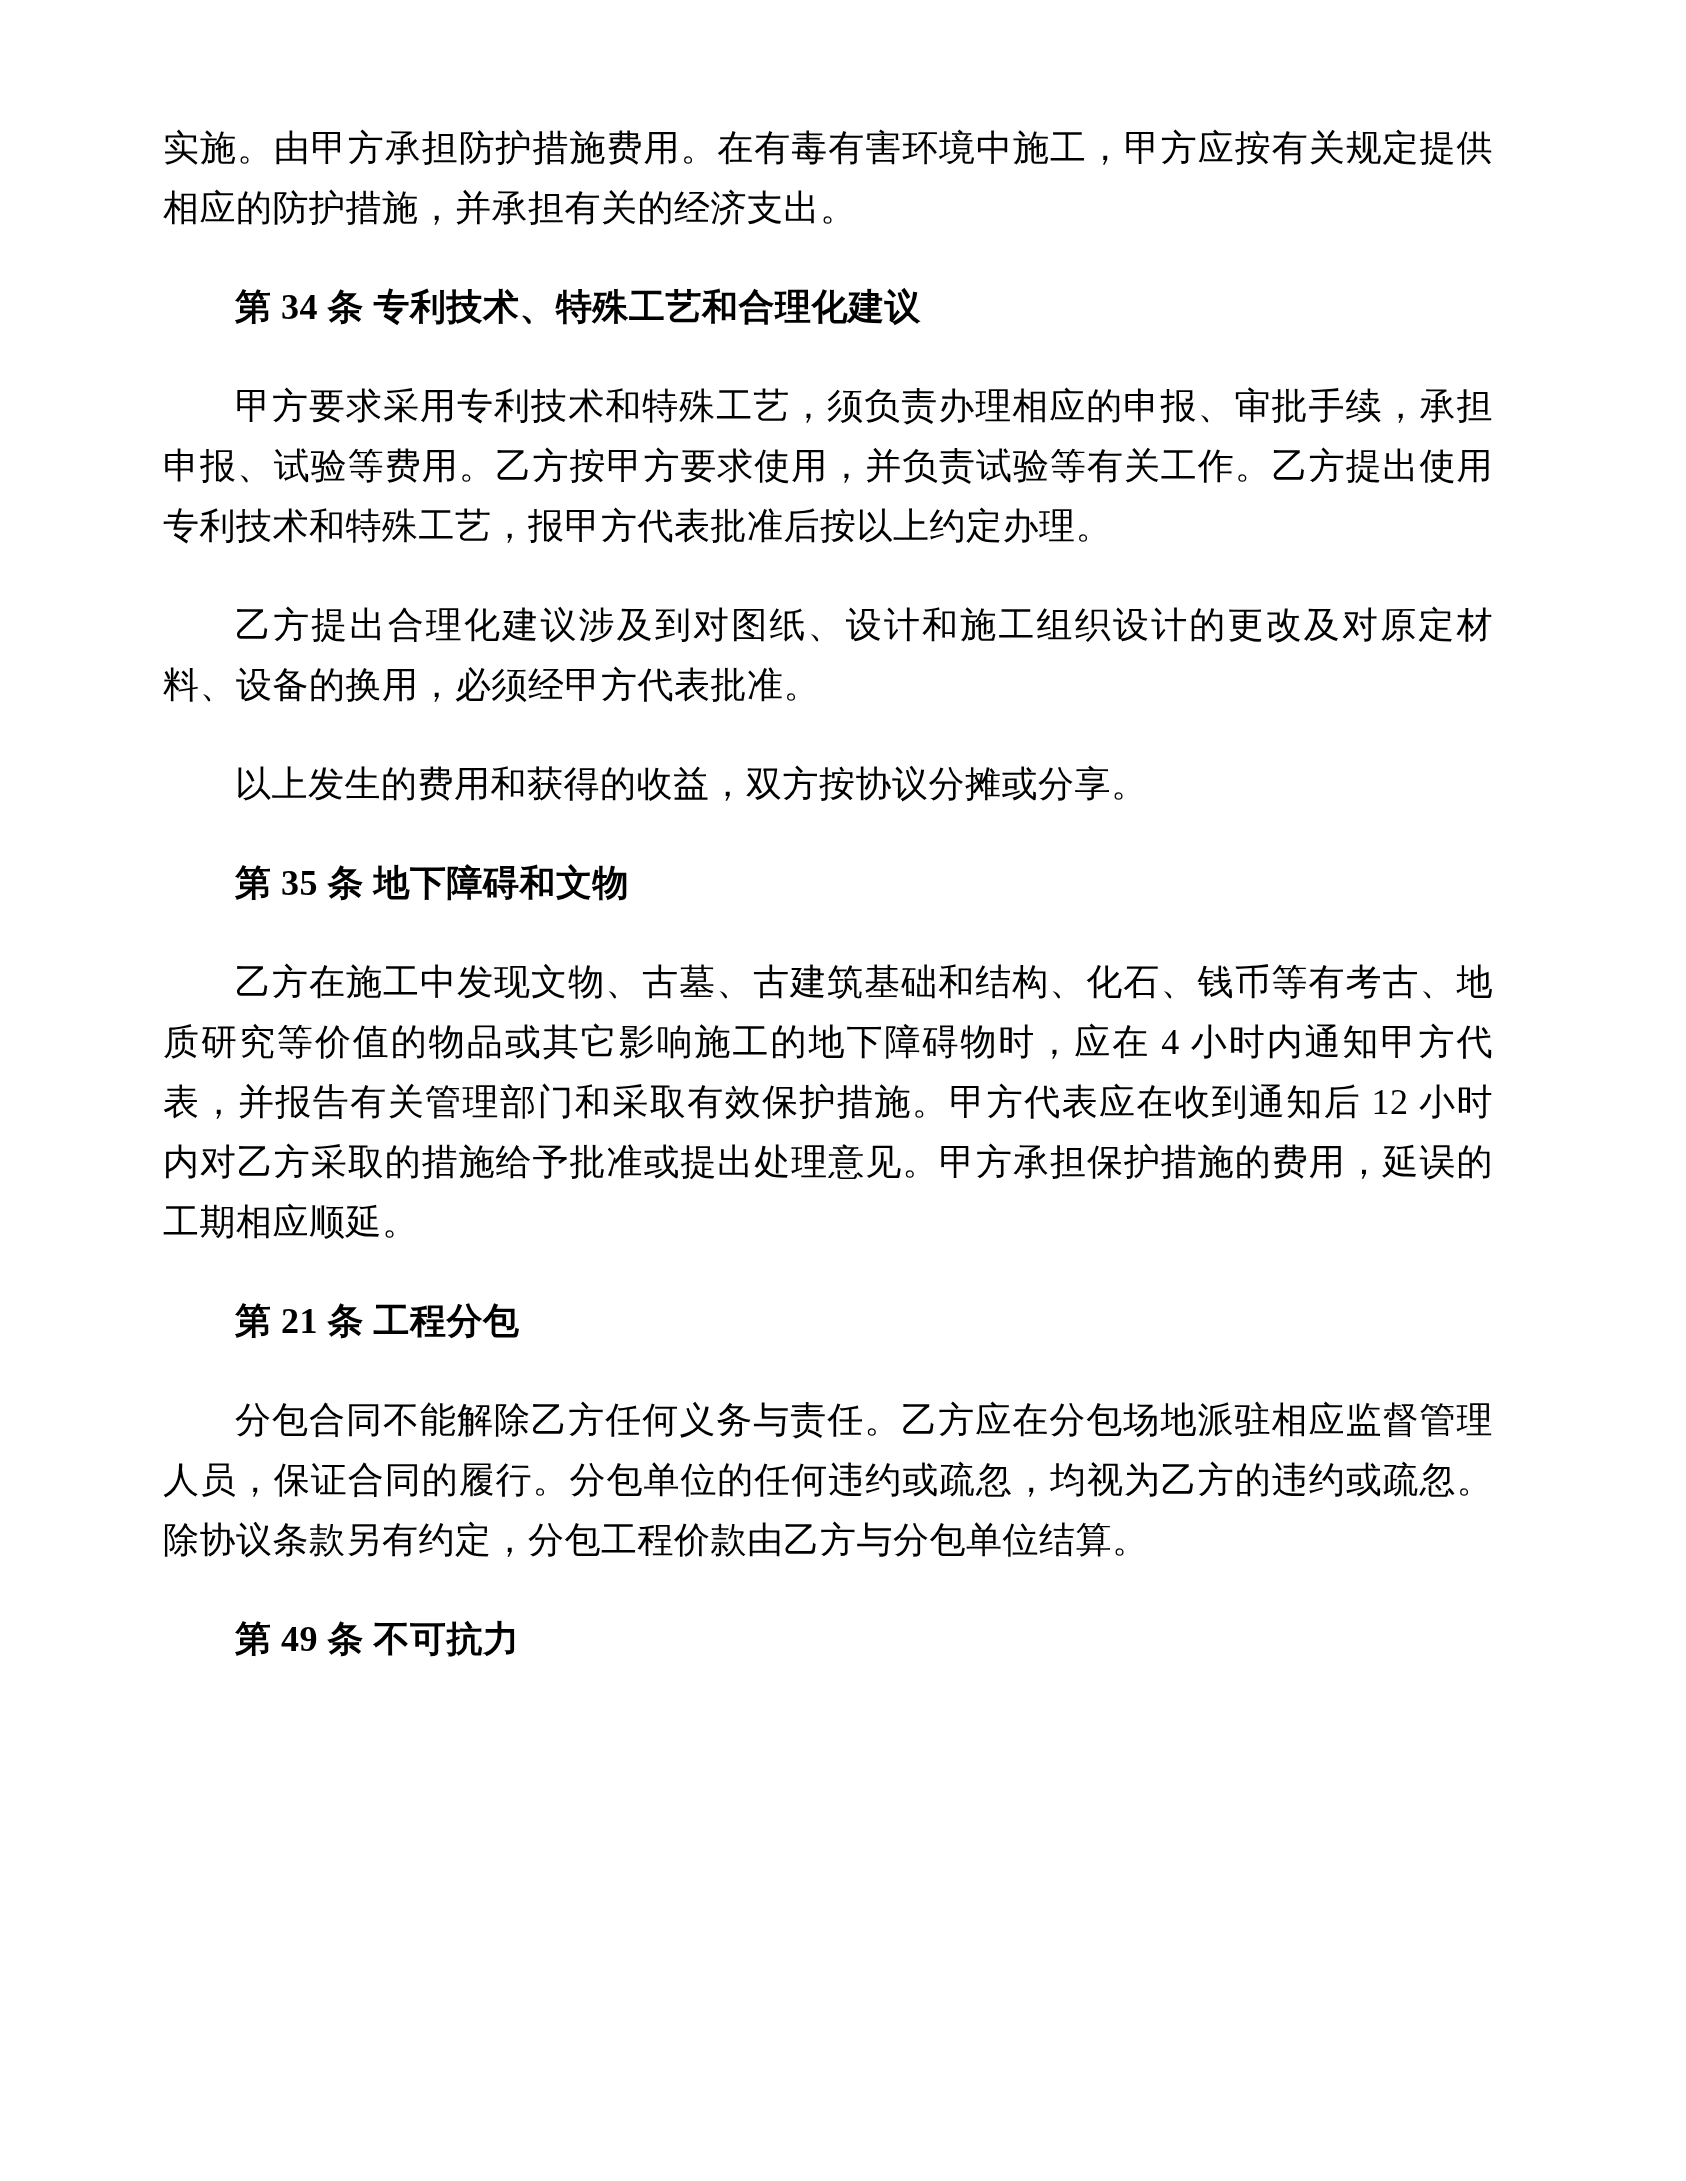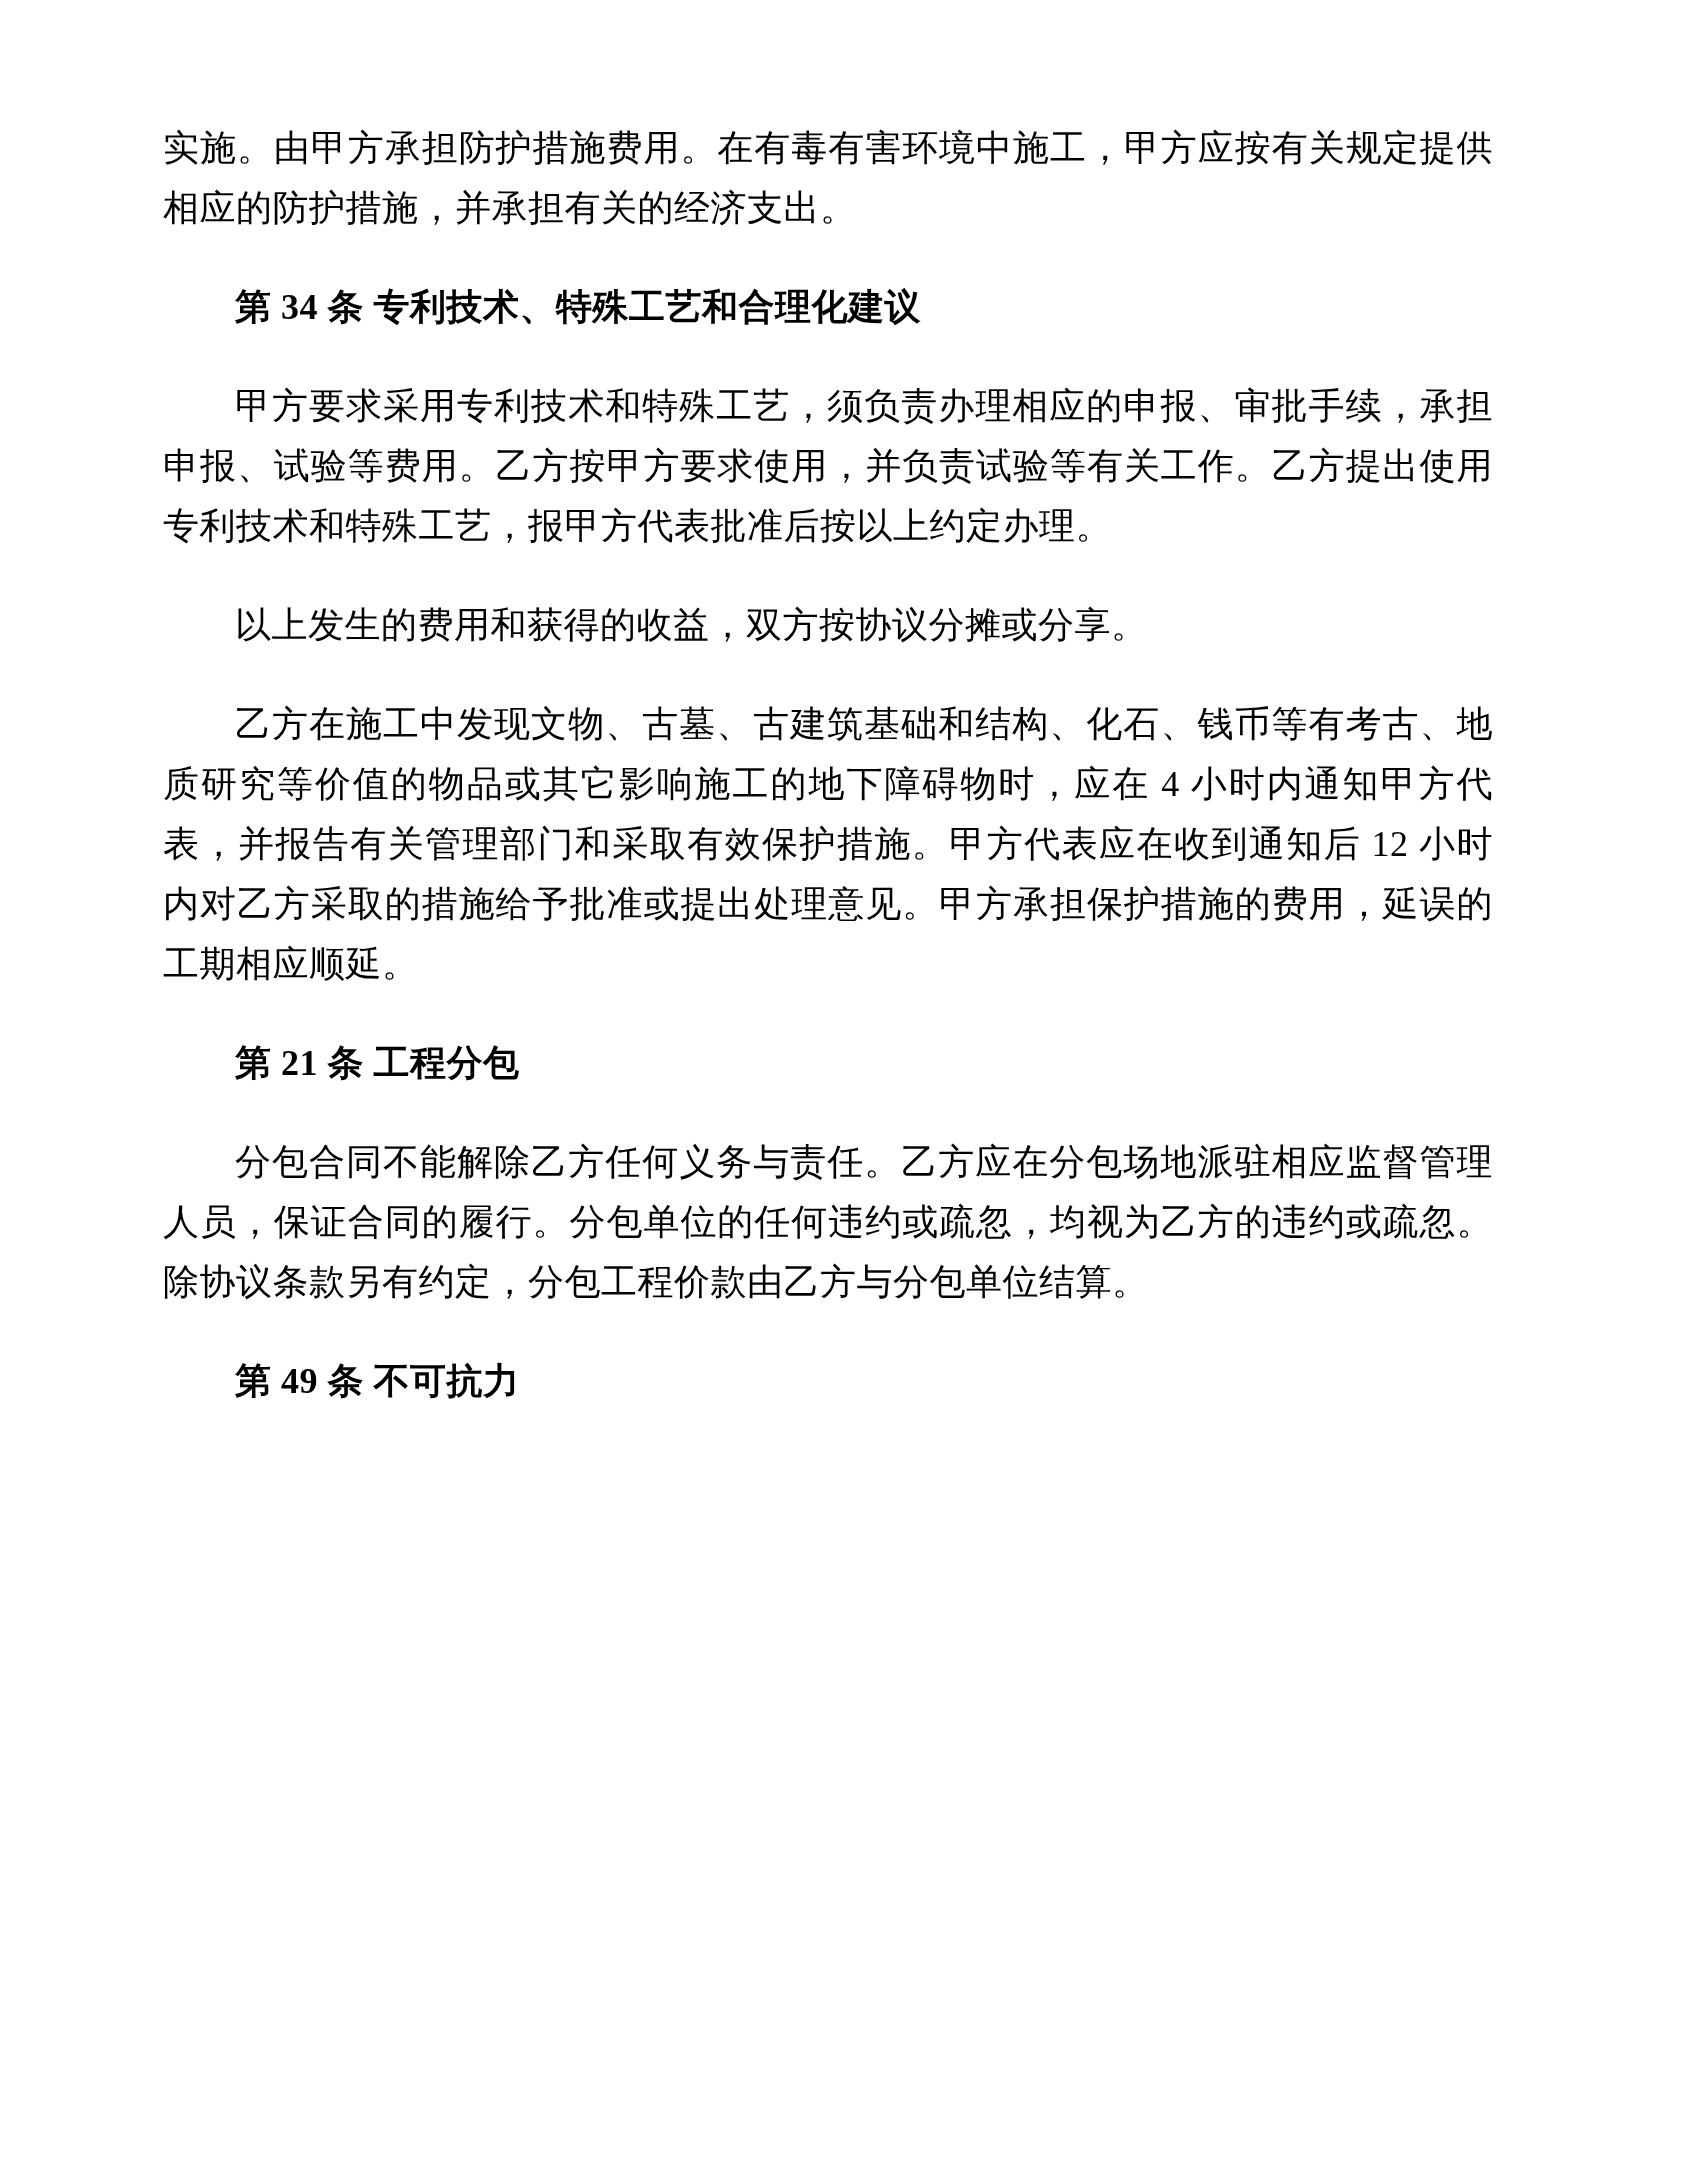--- a/index.html
+++ b/index.html
@@ -39,19 +39,21 @@
     font-weight: bold;
   }
 </style>
 </head>
 <body>
 
 <div class="page">
   <p class="block">实施。由甲方承担防护措施费用。在有毒有害环境中施工，甲方应按有关规定提供相应的防护措施，并承担有关的经济支出。</p>
   <p class="block heading">第 34 条 专利技术、特殊工艺和合理化建议</p>
   <p class="block indent">甲方要求采用专利技术和特殊工艺，须负责办理相应的申报、审批手续，承担申报、试验等费用。乙方按甲方要求使用，并负责试验等有关工作。乙方提出使用专利技术和特殊工艺，报甲方代表批准后按以上约定办理。</p>
+  <p class="block indent">乙方提出合理化建议涉及到对图纸、设计和施工组织设计的更改及对原定材料、设备的换用，必须经甲方代表批准。</p>
   <p class="block indent">以上发生的费用和获得的收益，双方按协议分摊或分享。</p>
+  <p class="block heading">第 35 条 地下障碍和文物</p>
   <p class="block indent">乙方在施工中发现文物、古墓、古建筑基础和结构、化石、钱币等有考古、地质研究等价值的物品或其它影响施工的地下障碍物时，应在 4 小时内通知甲方代表，并报告有关管理部门和采取有效保护措施。甲方代表应在收到通知后 12 小时内对乙方采取的措施给予批准或提出处理意见。甲方承担保护措施的费用，延误的工期相应顺延。</p>
   <p class="block heading">第 21 条 工程分包</p>
   <p class="block indent">分包合同不能解除乙方任何义务与责任。乙方应在分包场地派驻相应监督管理人员，保证合同的履行。分包单位的任何违约或疏忽，均视为乙方的违约或疏忽。除协议条款另有约定，分包工程价款由乙方与分包单位结算。</p>
   <p class="block heading">第 49 条 不可抗力</p>
 </div>
 
 
 </body></html>

